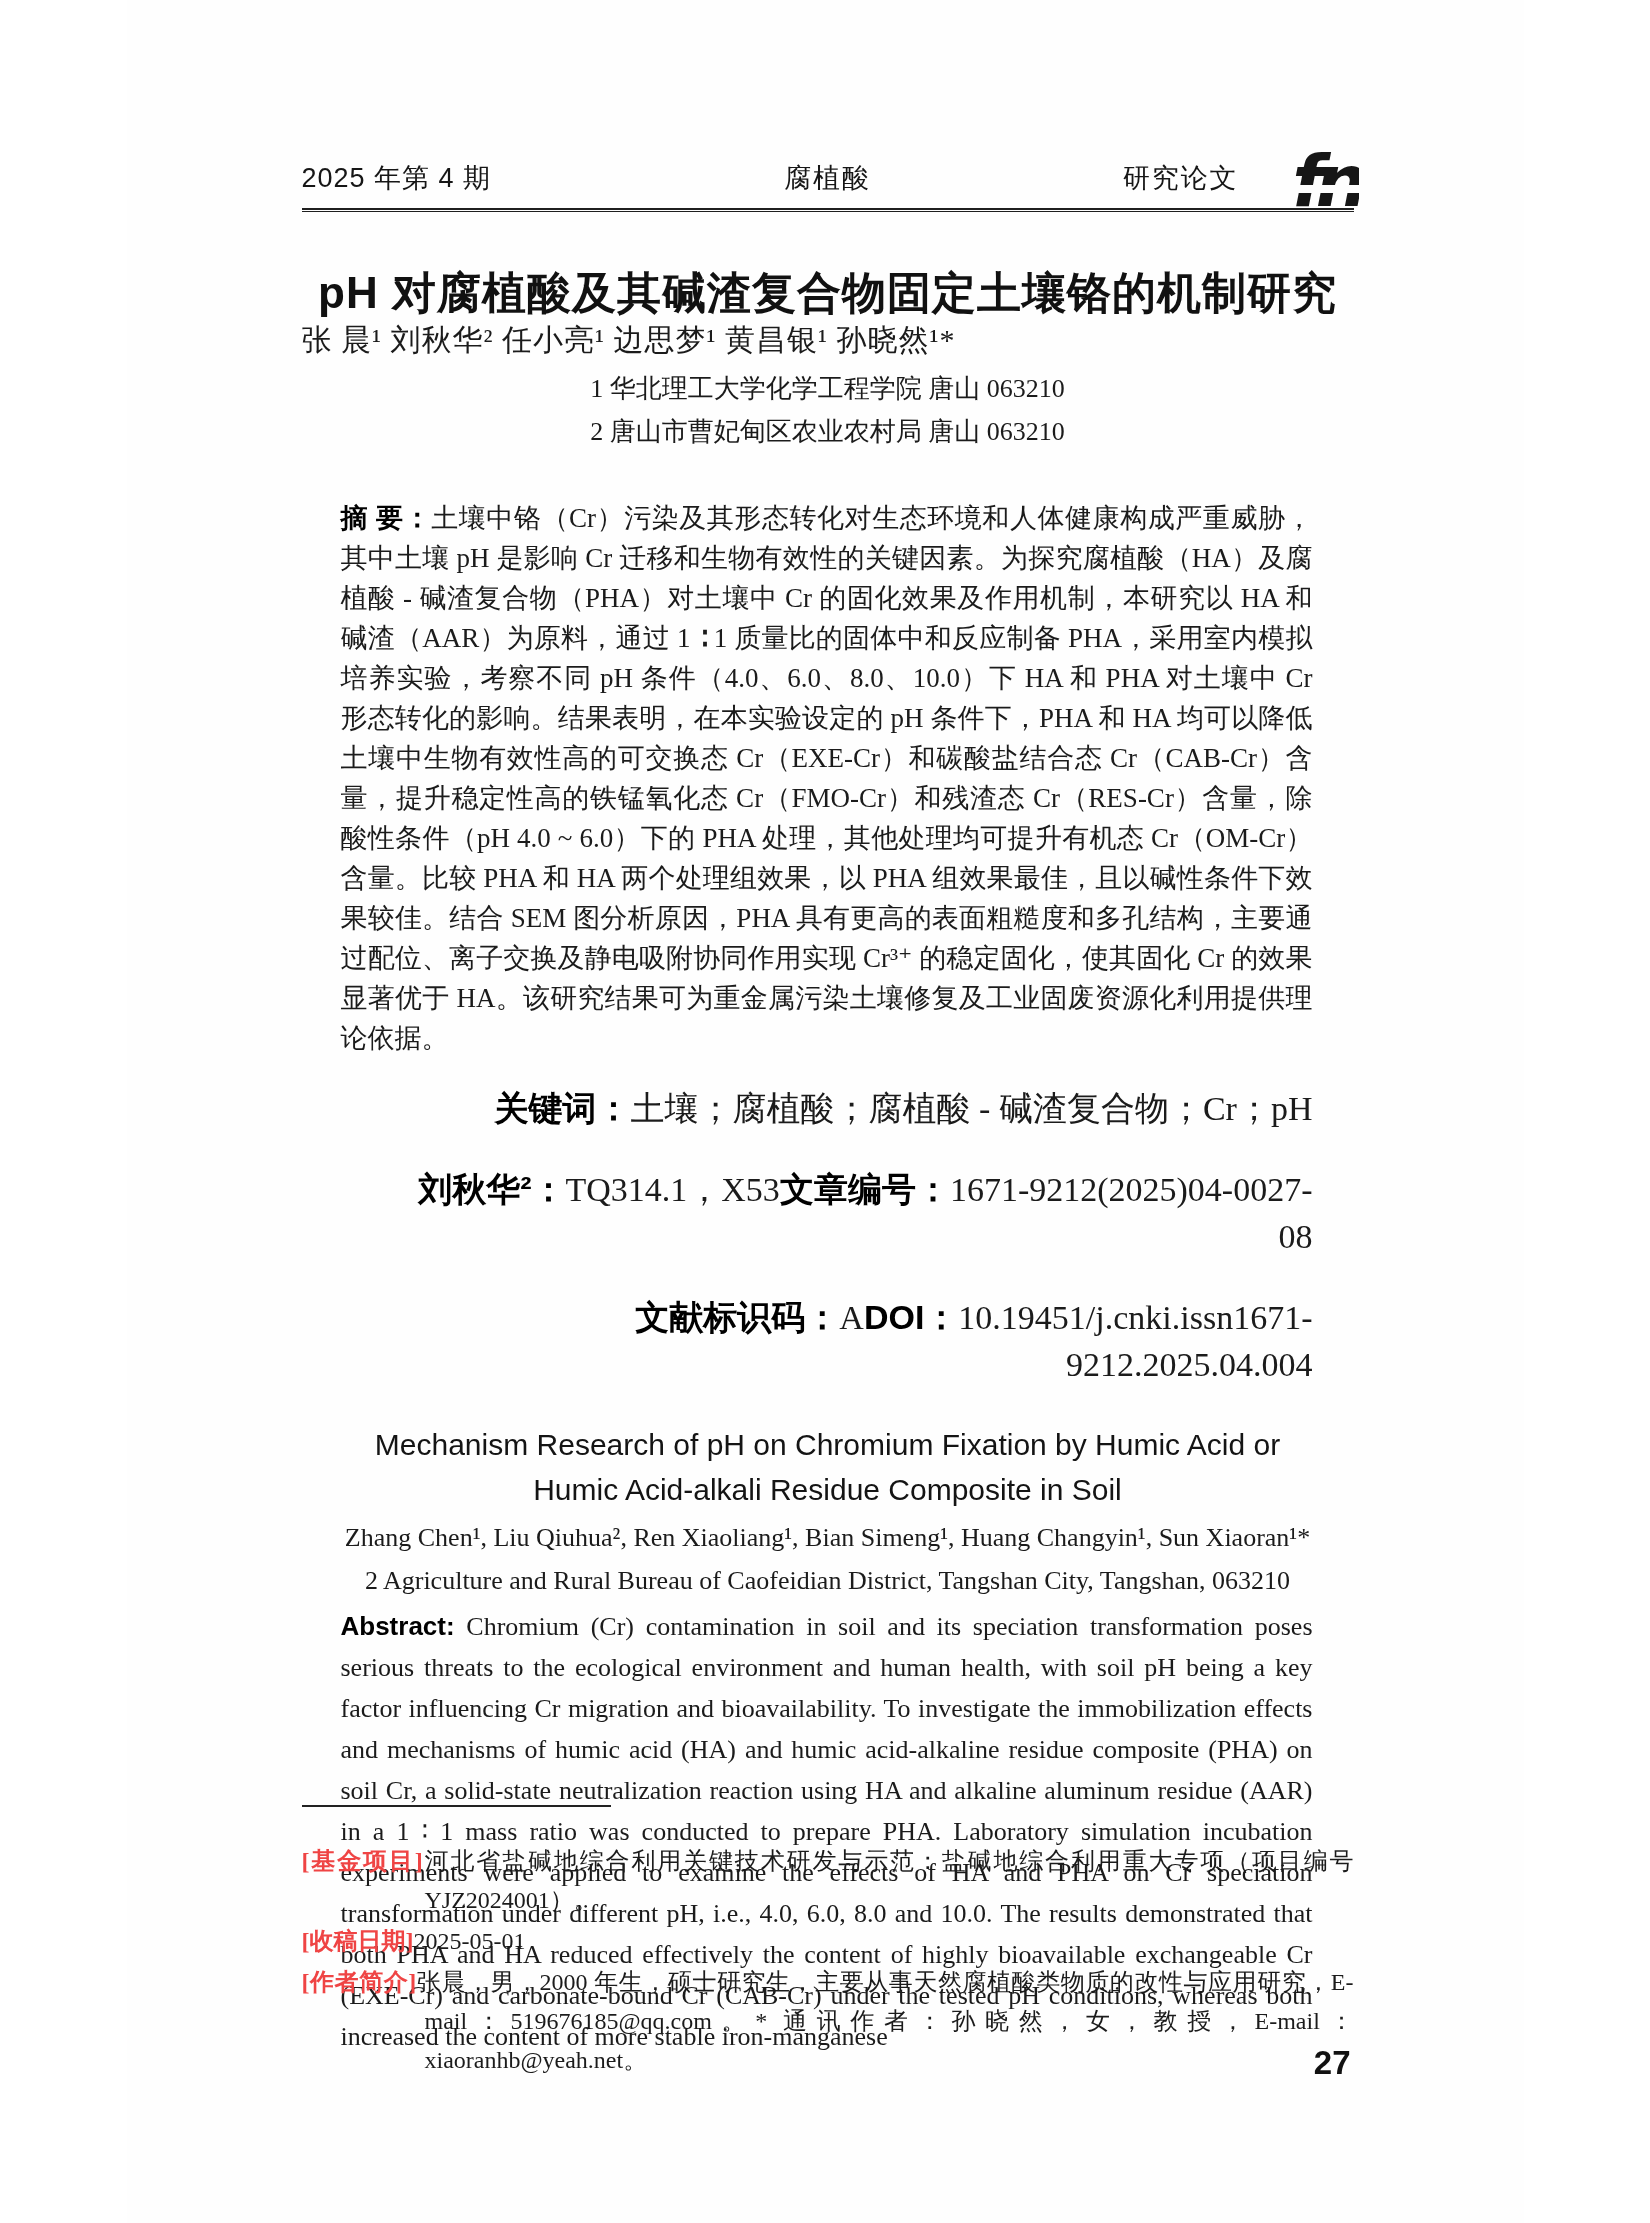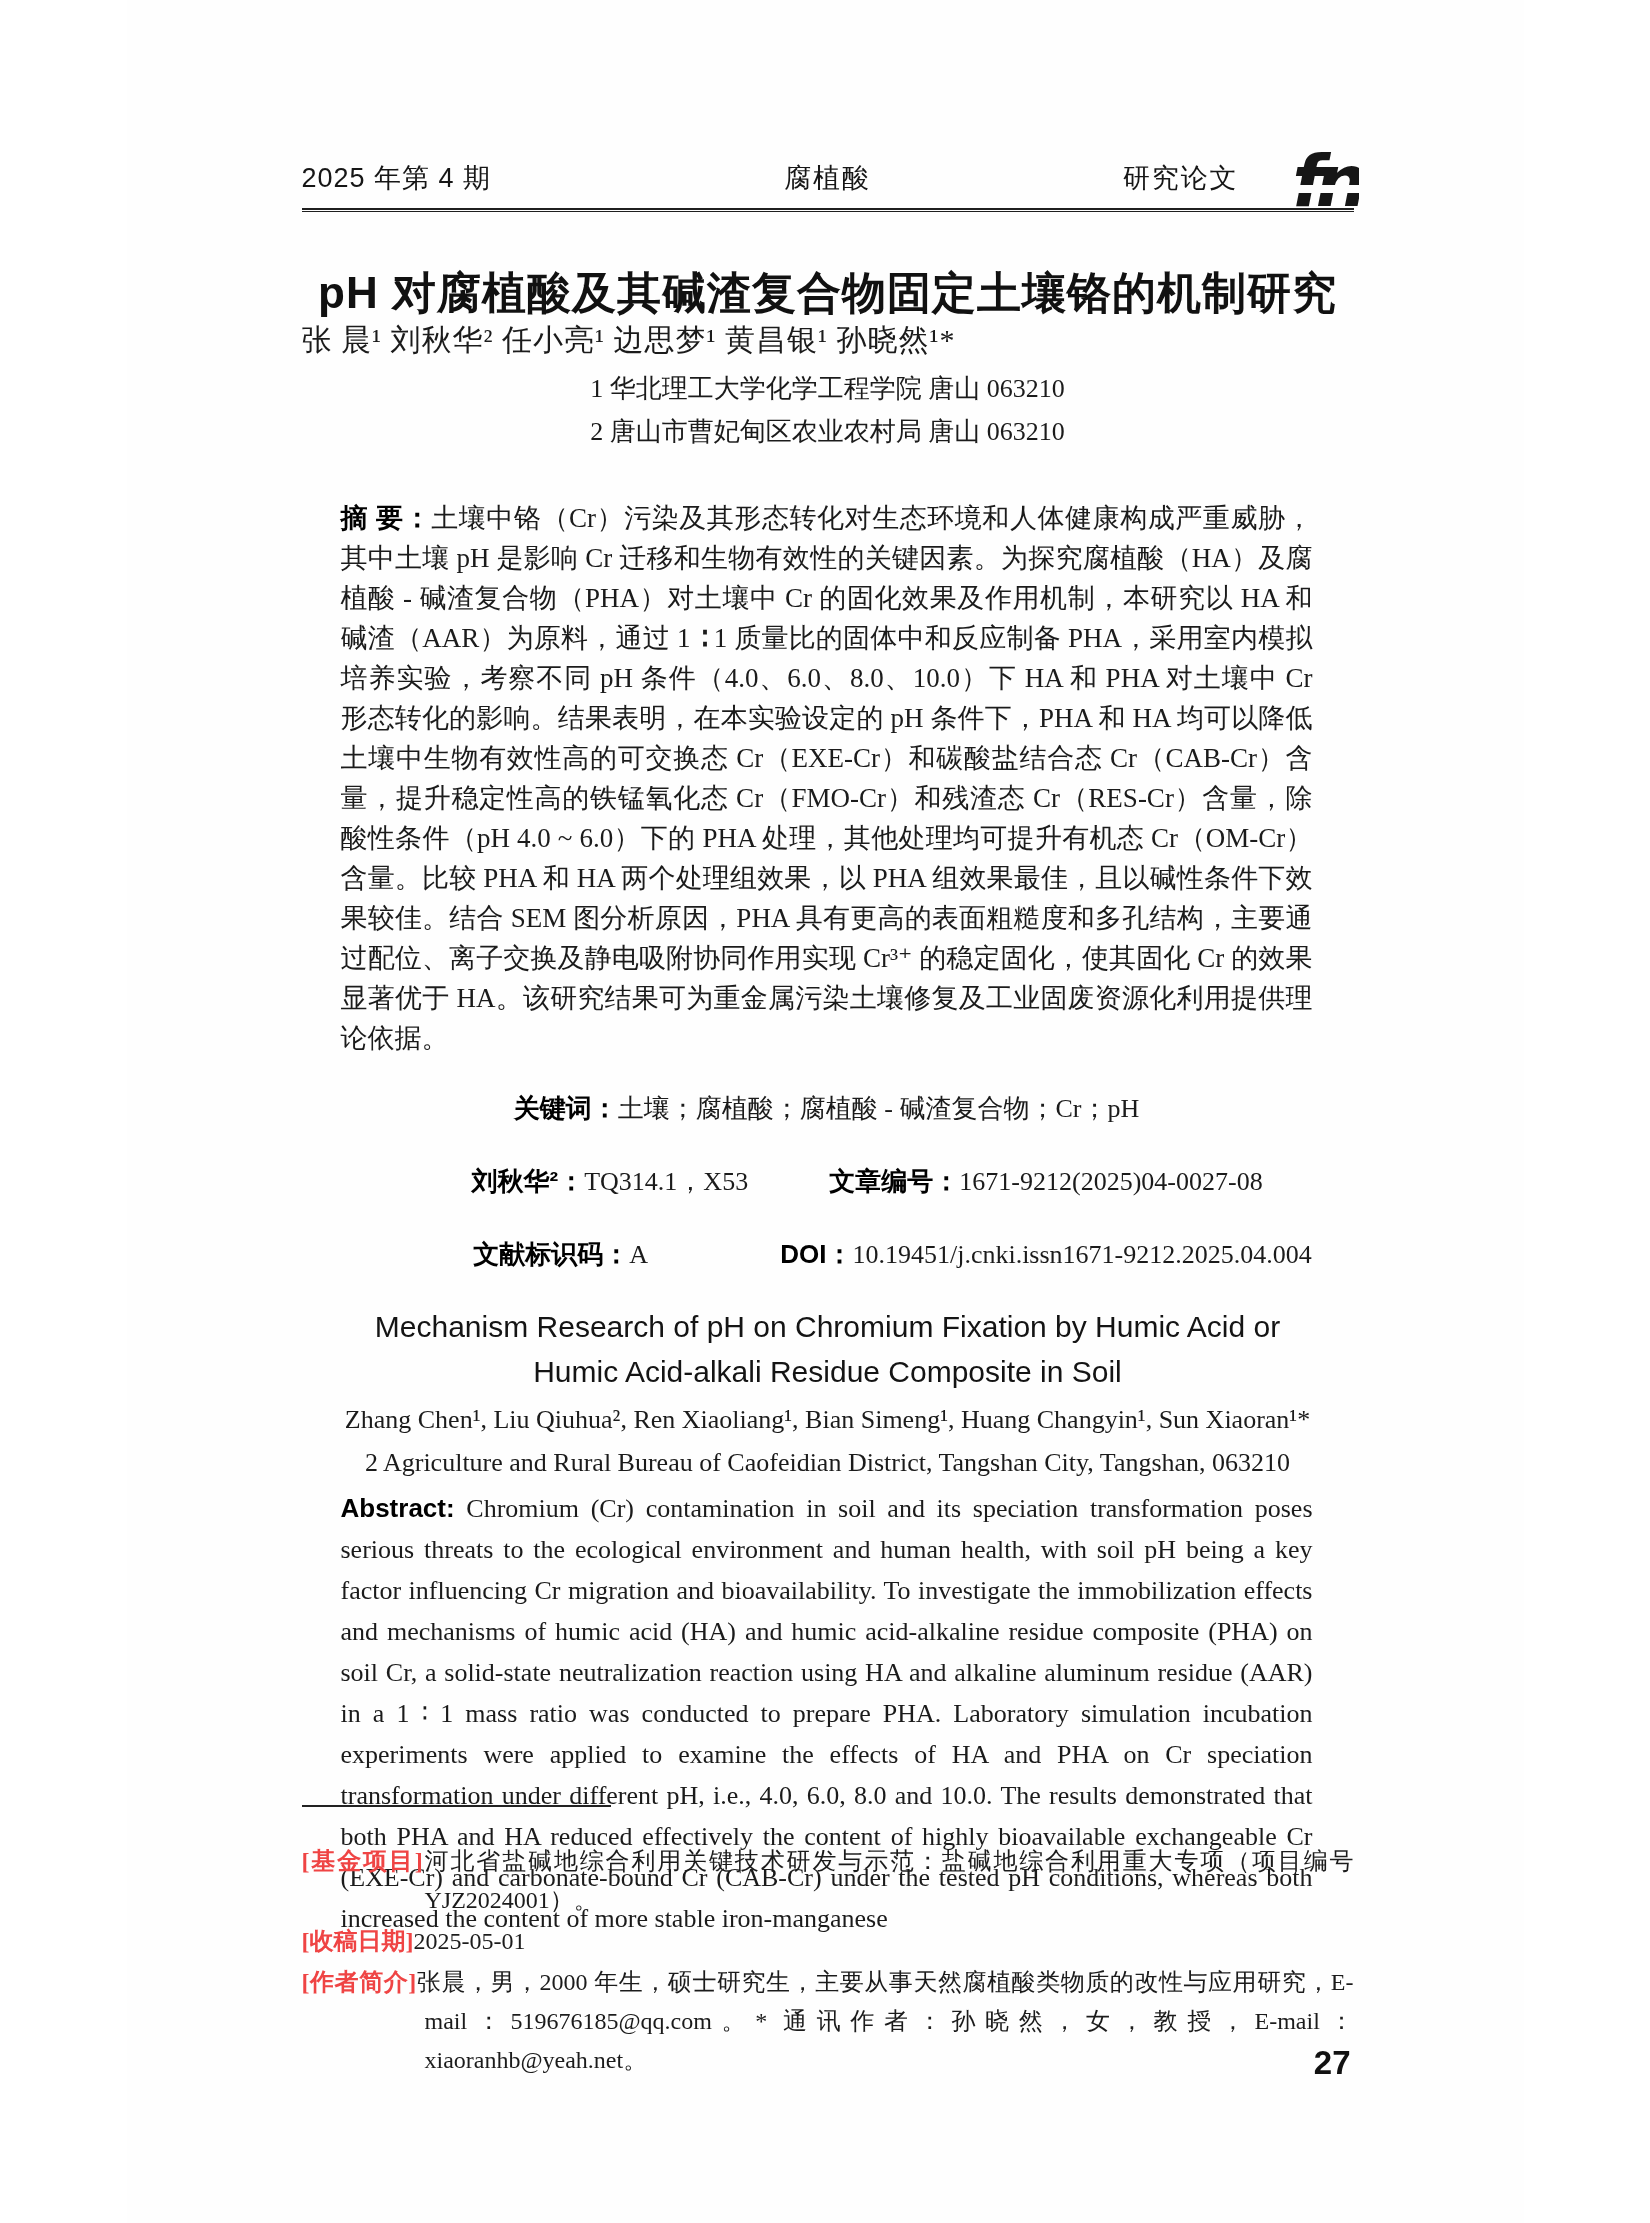--- a/index.html
+++ b/index.html
@@ -43,21 +43,21 @@
   .authors-zh { font-size:30px; line-height:39px; letter-spacing:1px; }
   .affils-zh  { margin-top:7.8px; font-size:26px; line-height:43px; text-align:center; }
 
   
   .blk { margin-left:39px; margin-right:41px; }
   .abstract-zh { margin-top:45px; font-size:27px; line-height:40px; text-align:justify; }
   .lbl {
     font-family:"Liberation Sans","DejaVu Sans",sans-serif;
     font-weight:700; color:#000000;
   }
-  .meta-line { margin-top:1px; font-size:26px; line-height:47px; text-align:center; }
+  .meta-line { margin-top:1px; font-size:34px; line-height:47px; text-align:right; }
   .meta-col { display:inline-block; min-width:439px; }
 
   
   .title-en {
     margin-top:5.8px; font-family:"Liberation Sans","DejaVu Sans",sans-serif;
     font-size:30px; line-height:45px; text-align:center; color:#141414;
   }
   .authors-en { margin-top:3.9px; font-size:26px; line-height:43px; text-align:center; }
   .affils-en  { font-size:26px; line-height:43px; text-align:center; }
   .abstract-en { margin-top:3.9px; font-size:26px; line-height:41px; text-align:justify; }

